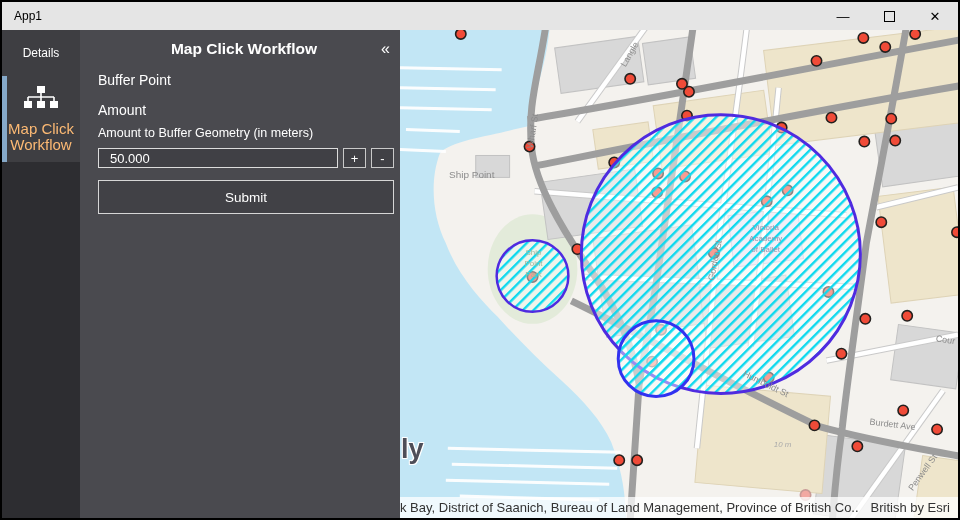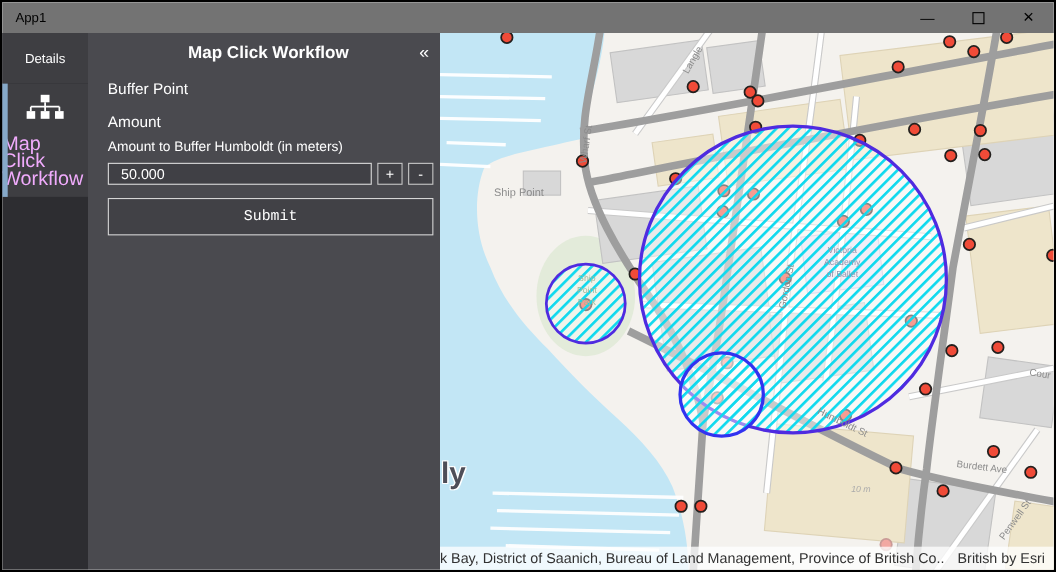--- a/index.html
+++ b/index.html
@@ -1,55 +1,55 @@
 <!DOCTYPE html>
 <html><head>
 <meta charset="utf-8">
 <style>
   html,body{margin:0;padding:0;background:#888;font-family:"Liberation Sans","DejaVu Sans",sans-serif;}
   .window{position:relative;width:960px;height:520px;background:#fff;box-sizing:border-box;
           border:2px solid #000;overflow:hidden;}
   
-  .titlebar{position:absolute;left:0;top:0;right:0;height:28px;background:#737373;display:flex;
+  .titlebar{position:absolute;left:0;top:0;right:0;height:28px;background:#e5e5e5;display:flex;
             align-items:center;}
   .titlebar .apptitle{font-size:12px;color:#000;padding-left:12px;flex:1;}
   .winbtn{width:46px;height:28px;display:flex;align-items:center;justify-content:center;
           color:#000;font-size:13px;cursor:pointer;}
   .winbtn .sq{width:9px;height:9px;border:1px solid #000;display:block;}
   
   .content{position:absolute;left:0;top:28px;right:0;bottom:0;display:flex;}
   
   .sidebar{width:78px;background:#2D2D31;display:flex;flex-direction:column;flex-shrink:0;}
   .details-tab{height:46px;background:#3E3E42;color:#fff;font-size:12px;display:flex;
                align-items:center;justify-content:center;cursor:pointer;}
   .nav-item{position:relative;background:#3E3E42;padding:10px 0 9px 0;display:flex;
             flex-direction:column;align-items:center;cursor:pointer;}
   .nav-item .accent{position:absolute;left:0;top:0;bottom:0;width:5px;}
-  .nav-item .nav-label{color:#f0abfc;font-size:18px;line-height:16px;margin-top:7px;}
+  .nav-item .nav-label{color:#fdba74;font-size:15px;line-height:16px;text-align:center;margin-top:7px;}
   
   .panel{width:320px;background:#4A4A4F;flex-shrink:0;position:relative;box-sizing:border-box;
          padding:10px 6px 0 18px;color:#fff;}
   .panel-header{display:flex;align-items:center;margin-bottom:14px;}
   .panel-title{flex:1;text-align:center;font-size:15.5px;font-weight:bold;padding-left:24px;}
   .collapse-btn{width:24px;text-align:right;font-size:16px;cursor:pointer;padding-right:4px;}
   .section-title{font-size:14px;margin:4px 0 14px 0;}
   .group-title{font-size:14px;margin:6px 0 8px 0;}
   .field-label{font-size:12.5px;margin:2px 0 8px 0;}
   .input-row{display:flex;align-items:stretch;height:20px;margin-bottom:12px;}
   .num-input{flex:1;background:#404045;border:1px solid #DCDCDC;color:#fff;font-size:13px;
              padding:0 0 0 11px;font-family:"Liberation Sans",sans-serif;box-sizing:border-box;}
   .stepper{width:23px;margin-left:5px;background:#404045;border:1px solid #C9C9C9;color:#fff;
            font-size:13px;display:flex;align-items:center;justify-content:center;cursor:pointer;
            box-sizing:border-box;}
   .submit-btn{width:100%;height:34px;background:#414146;border:1px solid #D6D6D6;color:#fff;
-              font-size:13.5px;cursor:pointer;font-family:Liberation Mono, monospace;}
+              font-size:13.5px;cursor:pointer;font-family:Liberation Sans, sans-serif;}
   
   .map{flex:1;position:relative;overflow:hidden;background:#F4F2EE;cursor:crosshair;}
   .map svg{display:block;width:100%;height:100%;}
-  .watermark{position:absolute;left:1px;top:385px;font-size:27px;font-weight:bold;color:#4E4E58;
+  .watermark{position:absolute;left:1px;top:404px;font-size:27px;font-weight:bold;color:#4E4E58;
              text-shadow:-1px -1px 0 #fff,1px -1px 0 #fff,-1px 1px 0 #fff,1px 1px 0 #fff;
              pointer-events:none;}
   .attribution{position:absolute;left:0;right:0;bottom:0;height:21px;background:rgba(255,255,255,0.75);
                display:flex;align-items:center;font-size:13px;color:#323232;white-space:nowrap;}
   .attr-text{overflow:hidden;flex:1;}
   .attr-powered{padding:0 8px 0 12px;}
 </style>
 </head>
 <body>
 
@@ -87,21 +87,21 @@
       <div style="flex:1"></div>
     </div>
 
     <div class="panel">
       <div class="panel-header">
         <div class="panel-title">Map Click Workflow</div>
         <div class="collapse-btn">«</div>
       </div>
       <div class="section-title">Buffer Point</div>
       <div class="group-title">Amount</div>
-      <div class="field-label">Amount to Buffer Humboldt (in meters)</div>
+      <div class="field-label">Amount to Buffer Geometry (in meters)</div>
       <div class="input-row">
         <input class="num-input" type="text" value="50.000" style="">
         <div class="stepper">+</div>
         <div class="stepper">-</div>
       </div>
       <button class="submit-btn">Submit</button>
     </div>
 
     <div class="map">
       <svg id="mapsvg" viewBox="0 0 560 490" preserveAspectRatio="none">

